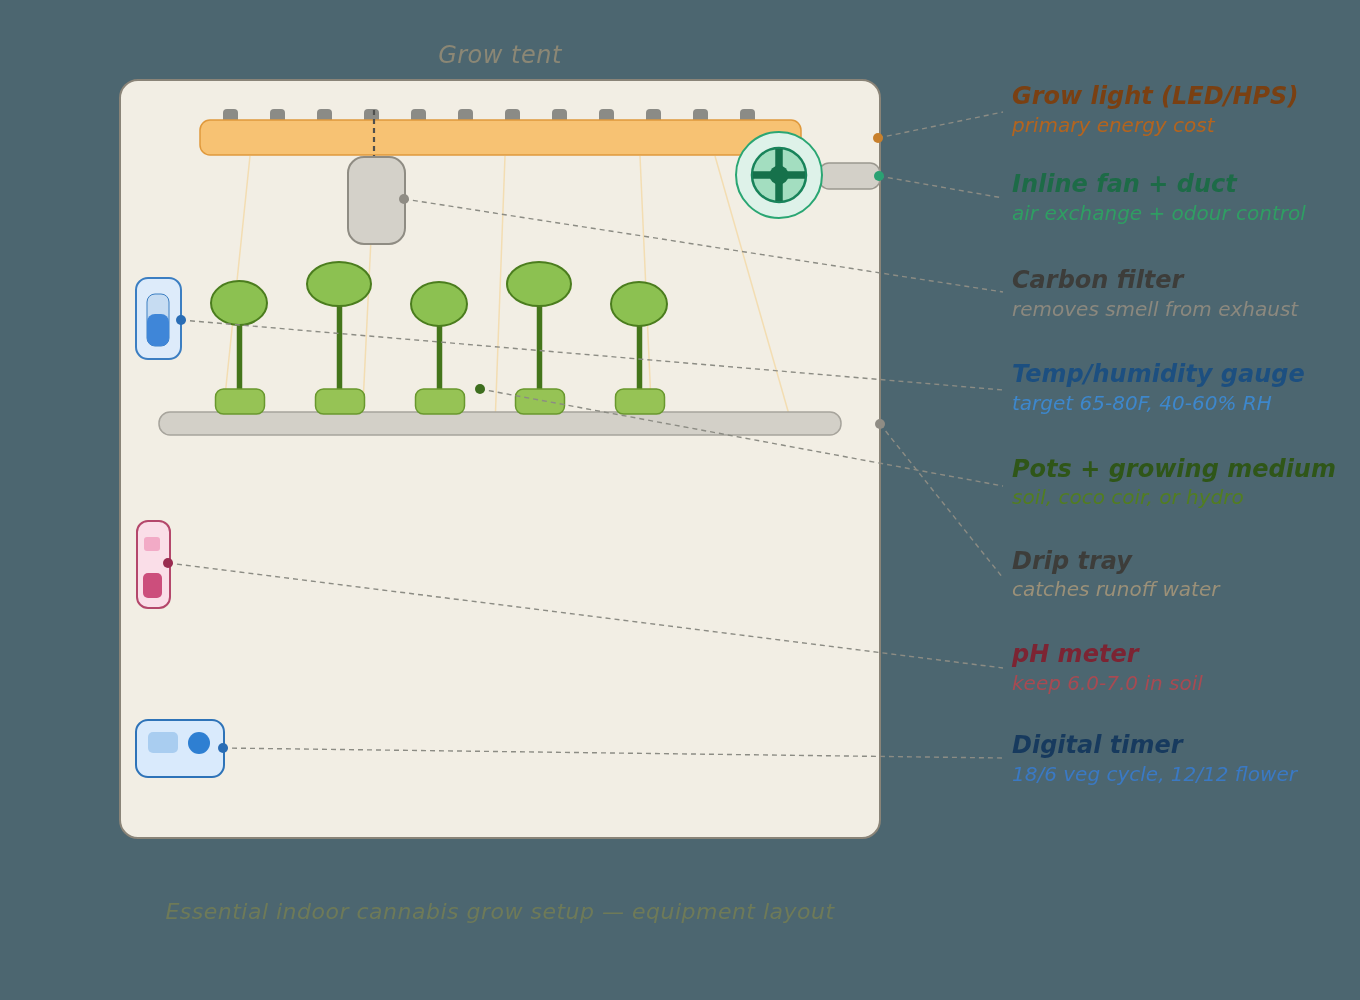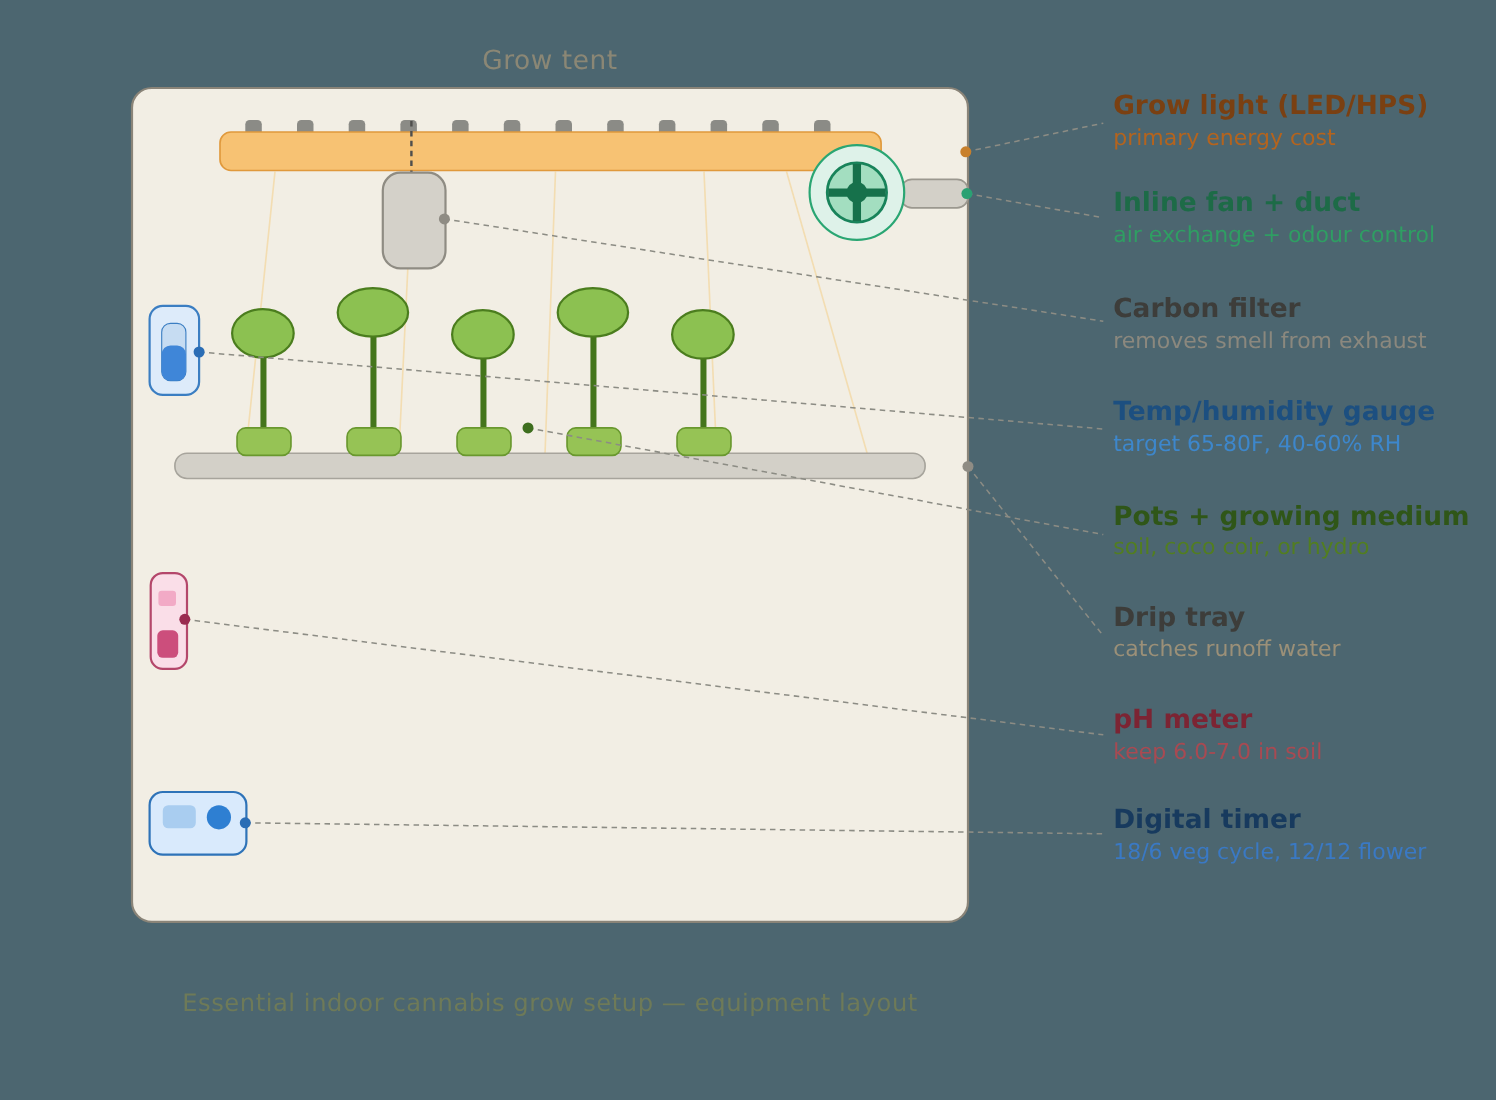--- a/index.html
+++ b/index.html
@@ -1,20 +1,20 @@
 <!DOCTYPE html>
 <html><head>
 <meta charset="utf-8">
 <style>
   html,body{margin:0;padding:0;}
   body{
     width:1360px;height:1000px;overflow:hidden;
     font-family:"DejaVu Sans","Liberation Sans",sans-serif;
   }
-  #stage{position:relative;width:1360px;height:1000px;}
+  #stage{position:relative;width:1360px;height:1000px;font-style:italic;}
   svg{display:block}
   .title-text{font-size:24px;letter-spacing:0.5px;}
   .caption-text{font-size:22px;letter-spacing:0.5px;}
   .label-title{font-size:24px;font-weight:bold;}
   .label-sub{font-size:20px;}
 </style>
 </head>
 <body>
 
 <div id="stage">

